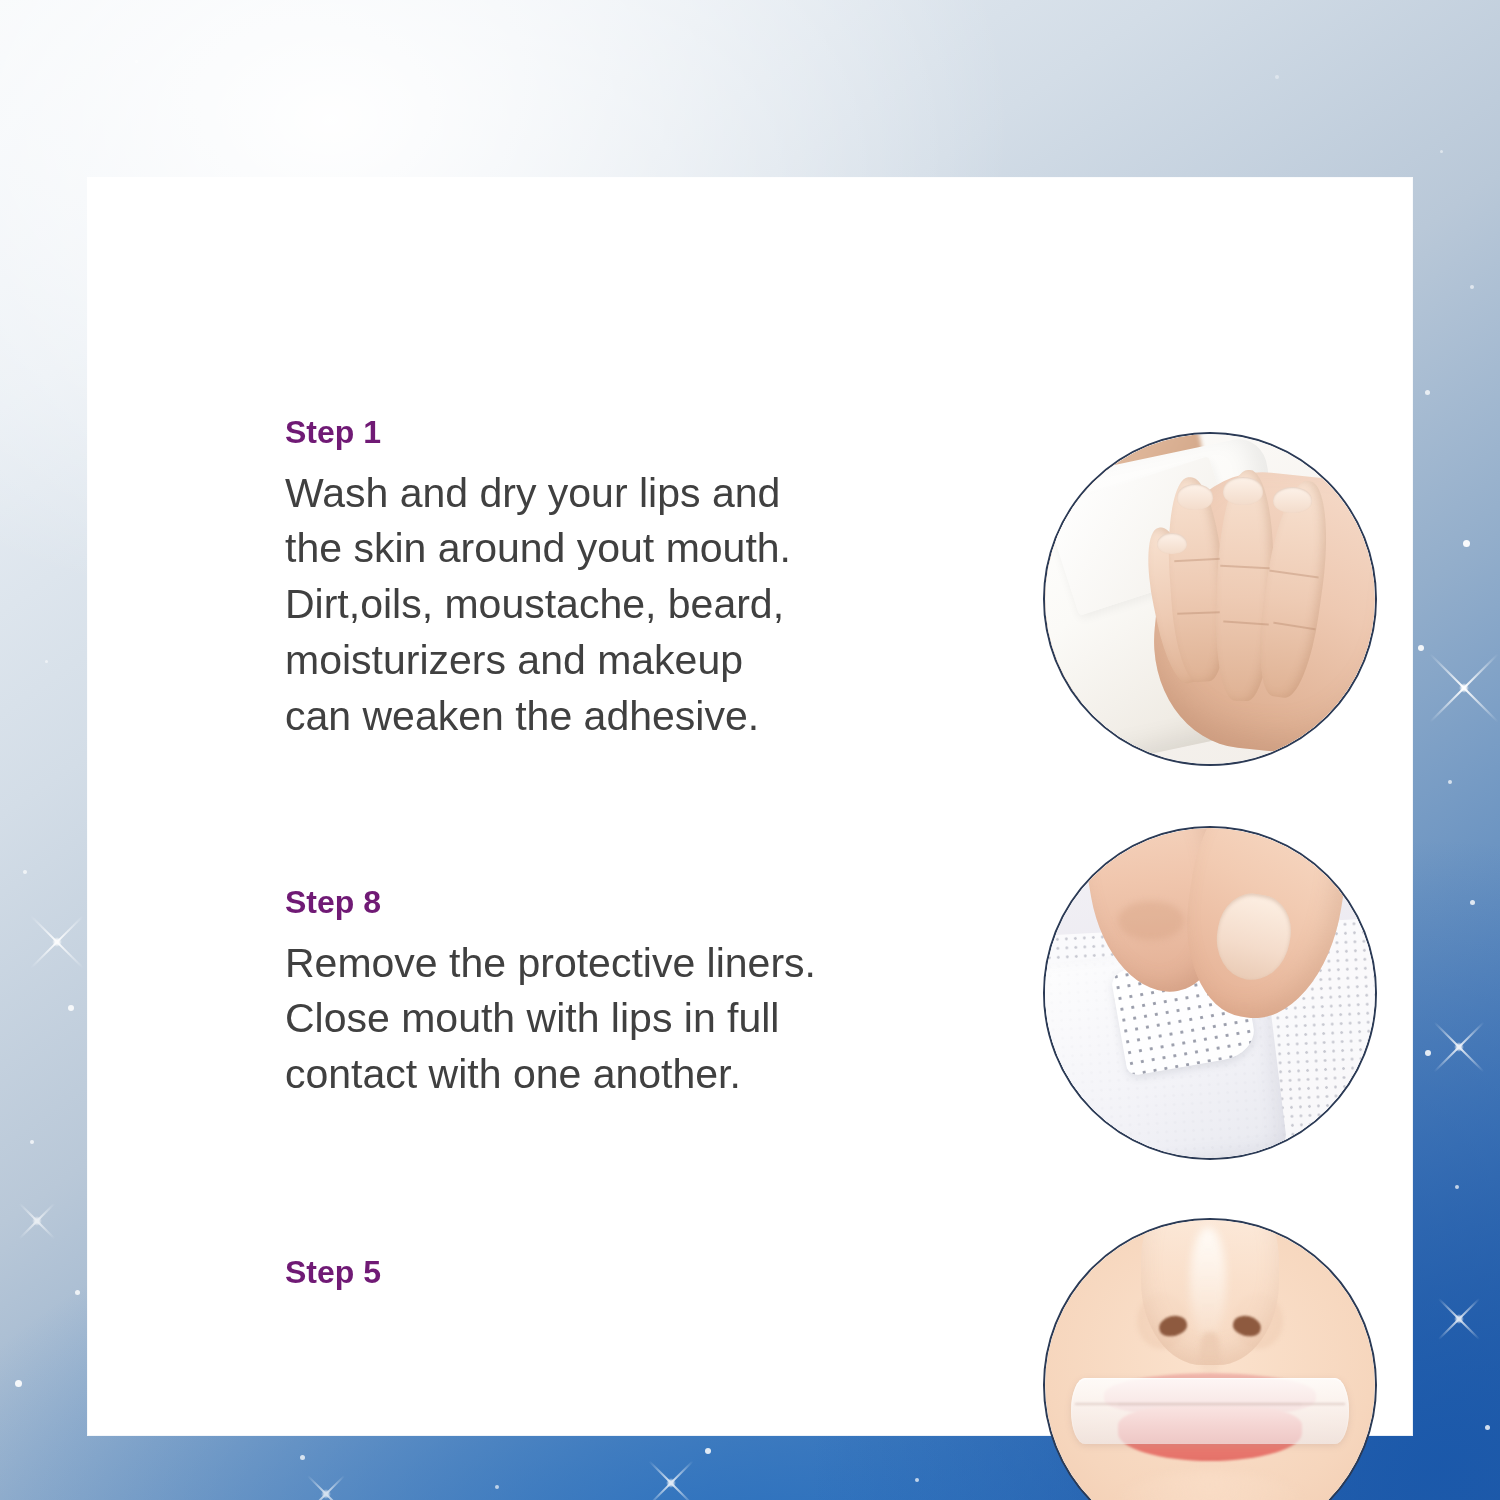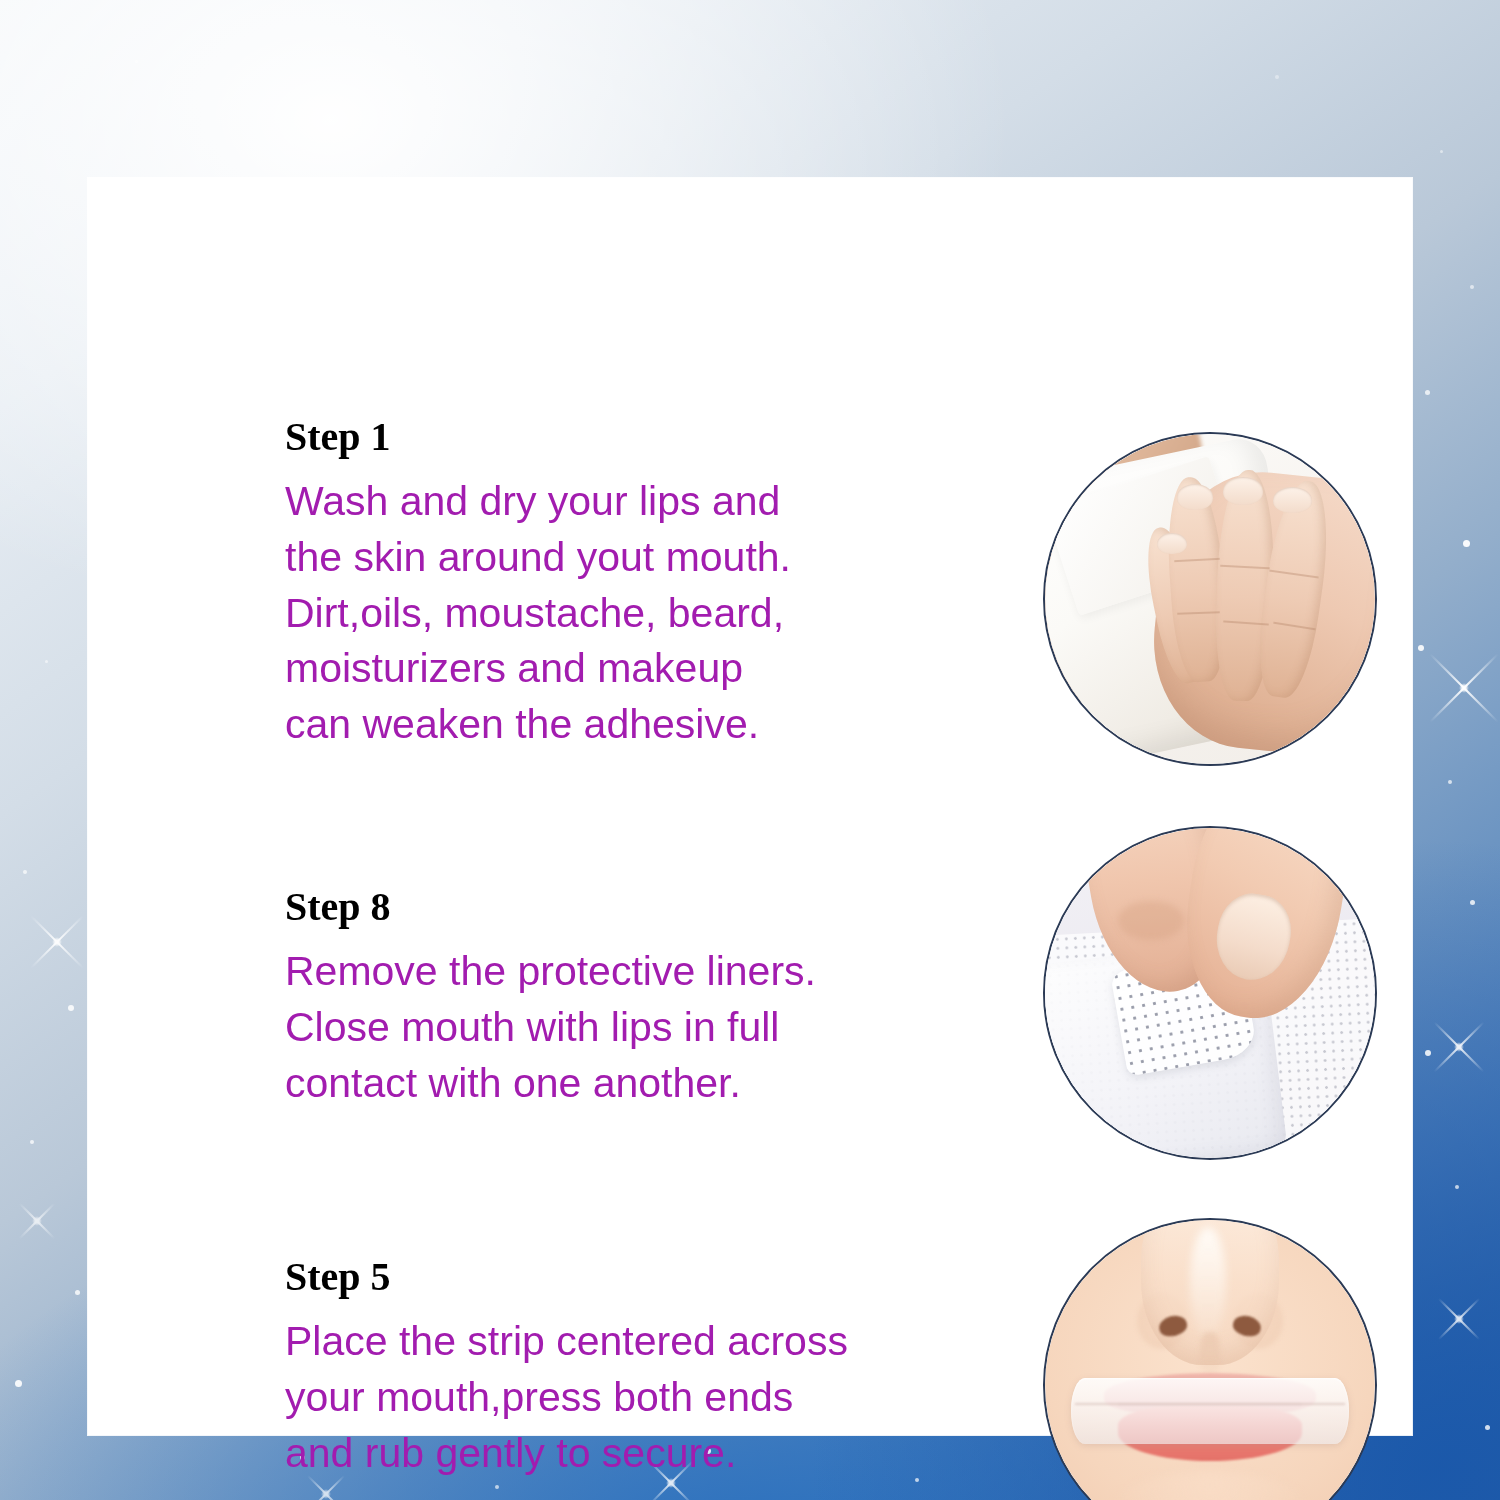--- a/index.html
+++ b/index.html
@@ -88,31 +88,30 @@
   .step {
     position:absolute;
     left:197px;
     width:640px;
   }
   #step-1 { top:238px; }
   #step-2 { top:708px; }
   #step-3 { top:1078px; }
 
   .step-label {
-    font-size:40px;
+    font-size:32px;
     font-weight:bold;
-    color:#000000;
+    color:#701a75;
     line-height:1.05;
     margin-bottom:16px;
-    font-family:Liberation Serif, serif;
   }
   .step-body {
     font-size:41px;
     font-weight:normal;
-    color:#a21caf;
+    color:#404040;
     line-height:1.36;
     white-space:pre-line;
   }
 
   
   .photo-circle {
     position:absolute;
     width:334px; height:334px;
     border-radius:50%;
     border:2px solid #2b3a55;
@@ -431,23 +430,20 @@
 
     <div class="step" id="step-2">
       <div class="step-label">Step 8</div>
       <div class="step-body">Remove the protective liners.
 Close mouth with lips in full
 contact with one another.</div>
     </div>
 
     <div class="step" id="step-3">
       <div class="step-label">Step 5</div>
-      <div class="step-body">Place the strip centered across
-your mouth,press both ends
-and rub gently to secure.</div>
     </div>
 
     <div class="photo-circle" id="photo-1">
       <div class="photo-inner">
         <div class="p1-bg"></div>
         <div class="p1-chin"></div>
         <div class="p1-neck"></div>
         <div class="p1-tissue"></div>
         <div class="p1-tissue-fold"></div>
         <div class="p1-palm"></div>

